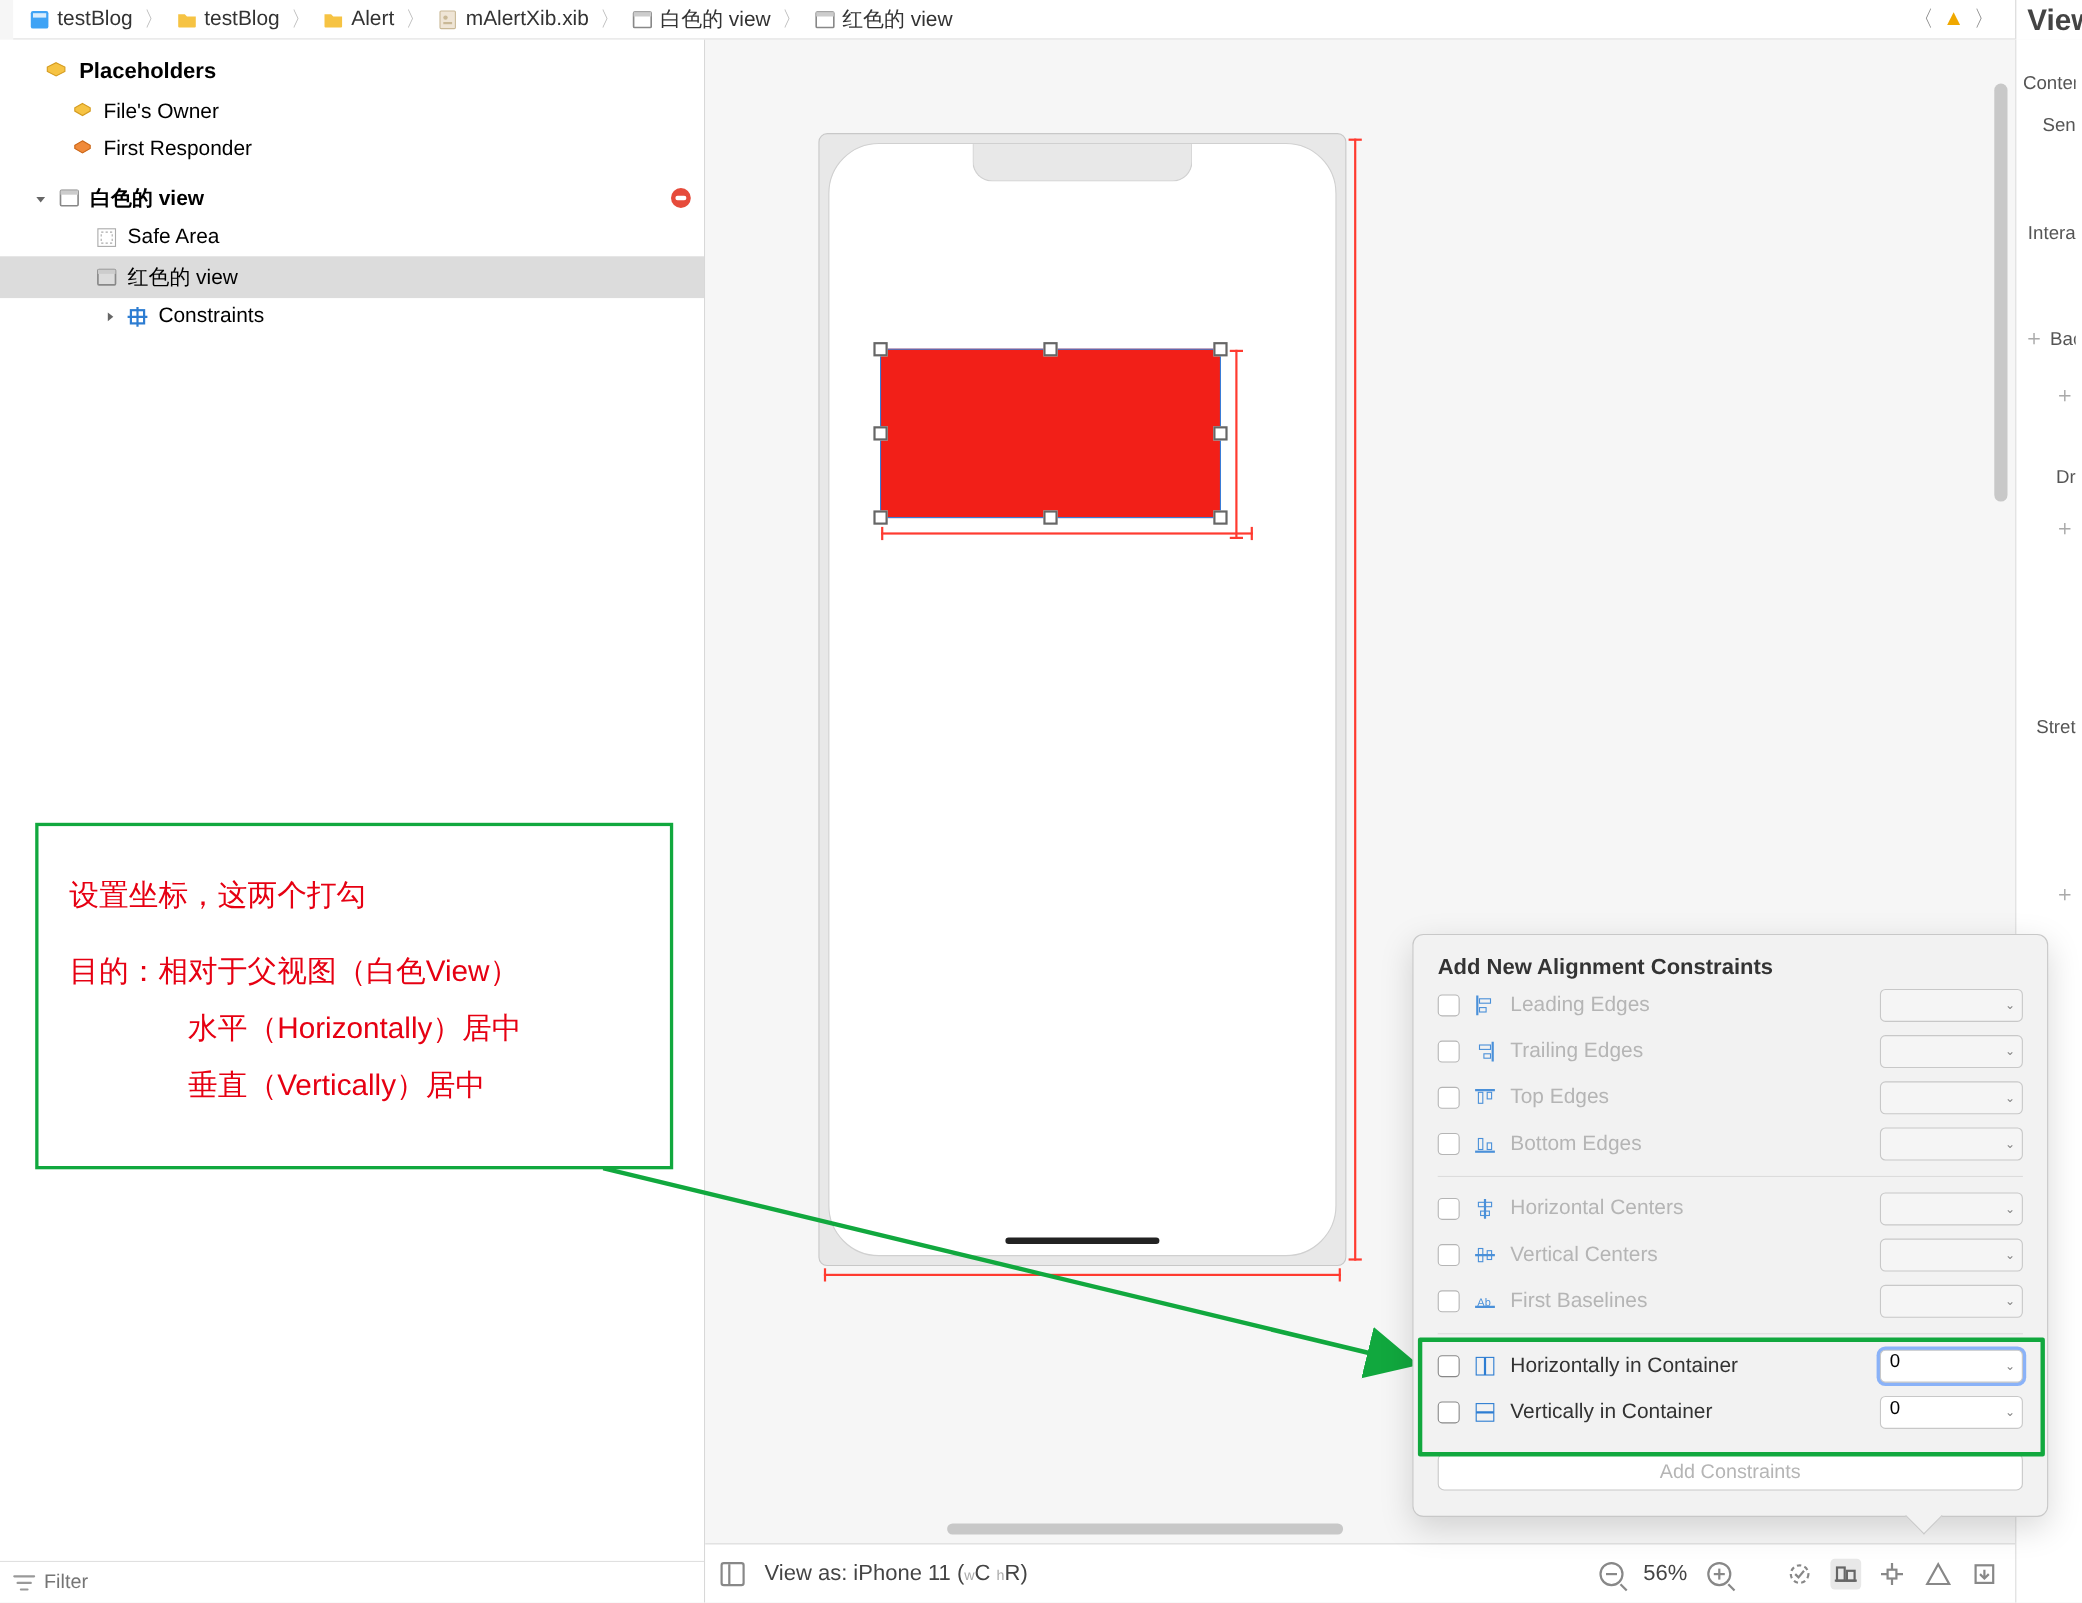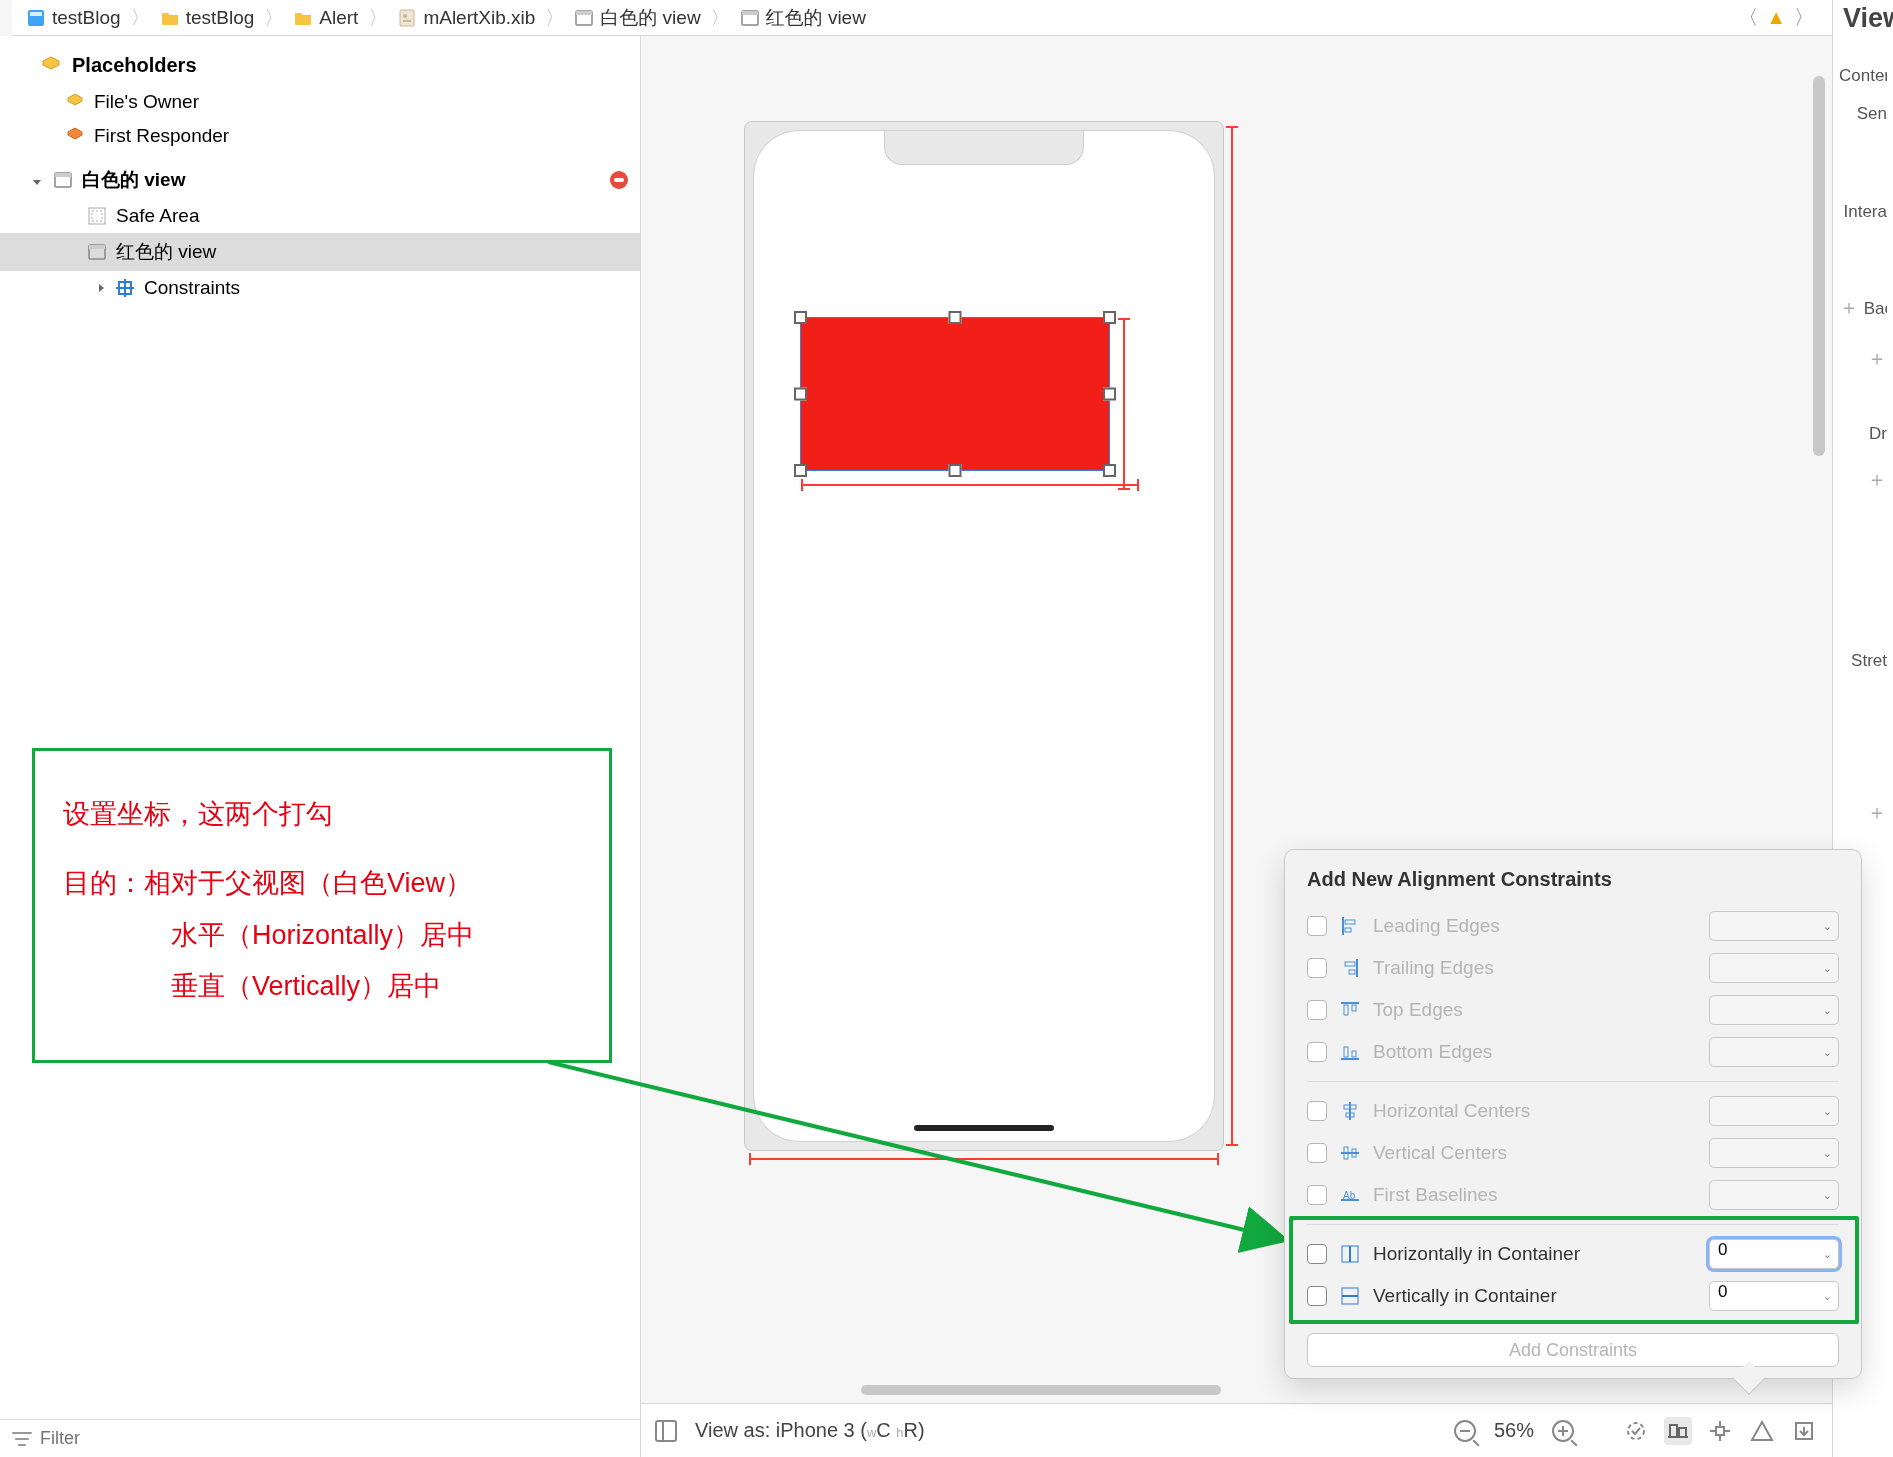--- a/index.html
+++ b/index.html
@@ -92,21 +92,21 @@
   padding:38px 28px; font-size:27px; color:#e60012;
   font-family: "Songti SC","SimSun",serif; line-height:1.9;
 }
 .anno-arrow { position:absolute; pointer-events:none; }
 
 
 .popover {
   position:absolute; left:1284px; top:849px; width:578px; height:530px; background:#f2f2f2; border:1px solid #c8c8c8; border-radius:10px;
   box-shadow:0 10px 30px rgba(0,0,0,.15); padding:18px 22px;
 }
-.popover h3{font-size:20px;font-weight:700;color:#333;margin-bottom:14px;}
+.popover h3{font-size:20px;font-weight:700;color:#333;margin-bottom:2px;}
 .pop-row{display:flex;align-items:center;gap:12px;padding:6px 0;font-size:19px;}
 .pop-row.disabled{color:#b5b5b5;}
 .pop-check{width:20px;height:20px;border:1.5px solid #b5b5b5;border-radius:4px;background:#fff;flex-shrink:0;}
 .pop-row.enabled .pop-check{border-color:#888;}
 .pop-icon{width:22px;height:22px;flex-shrink:0;}
 .pop-row .spacer{flex:1;}
 .pop-input{width:130px;height:30px;border:1px solid #c8c8c8;border-radius:5px;background:#fff;font-size:17px;padding:0 8px;position:relative;}
 .pop-input.disabled{background:#f5f5f5;color:#ccc;}
 .pop-input.focus{background:#fff;border:1px solid #c8c8c8;box-shadow:0 0 0 3px rgba(10,100,255,.45);}
 .pop-input .caret{position:absolute;right:6px;top:50%;transform:translateY(-50%);font-size:11px;color:#888;}
@@ -329,21 +329,21 @@
     <div class="canvas-scrollbar">
         <div class="thumb"></div>
       </div>
     <div class="canvas-scrollbar-h">
         <div class="thumb"></div>
       </div>
 
     <div class="canvas-bottom">
       <span class="cb-left"></span>
       <span>
-        <span>View as: iPhone 3 (</span><span class="sub">w</span><span>C </span><span class="sub">h</span><span>R)</span>
+        <span>View as: iPhone 11 (</span><span class="sub">w</span><span>C </span><span class="sub">h</span><span>R)</span>
       </span>
       <div class="cb-zoom">
         <span class="mag minus"></span>
         <span>56%</span>
         <span class="mag plus">
             <span></span>
           </span>
       </div>
       <div class="cb-tools">
         <span class="tool">

